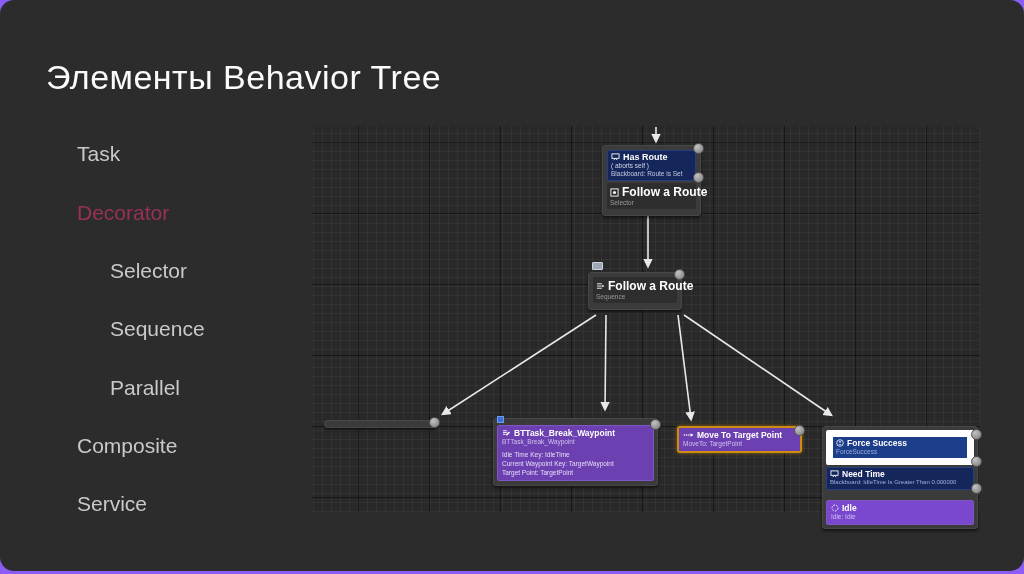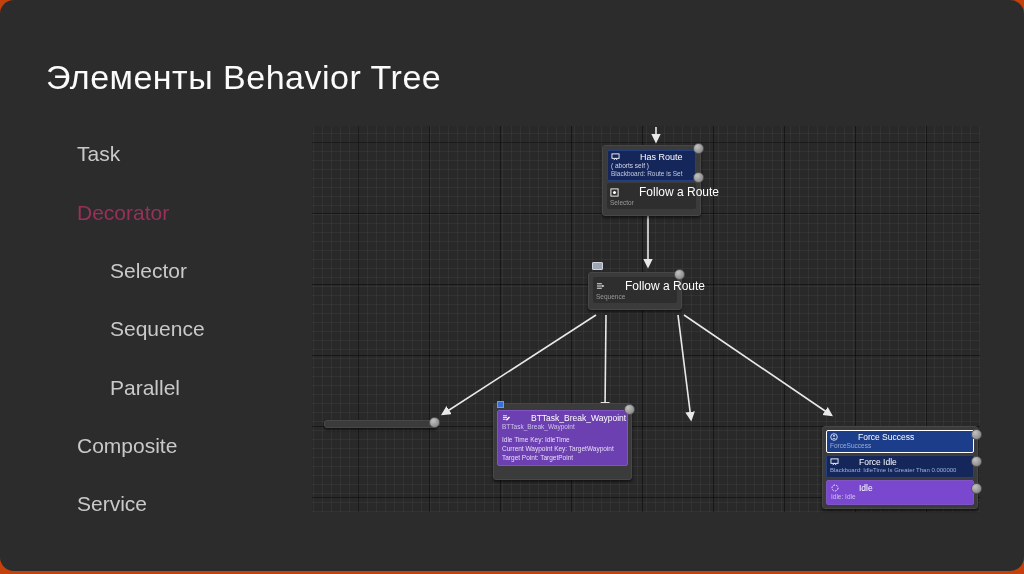--- a/index.html
+++ b/index.html
@@ -1,16 +1,16 @@
 <!DOCTYPE html>
 <html><head>
 <meta charset="utf-8">
 <style>
   html,body{margin:0;padding:0;background:#ffffff;}
-  .stage{position:relative;width:1024px;height:574px;background:#c2410c;overflow:hidden;
+  .stage{position:relative;width:1024px;height:574px;background:#8b5cf6;overflow:hidden;
          font-family:"Liberation Sans", sans-serif;}
   .slide{position:absolute;left:0;top:0;width:1024px;height:571px;background:#2c2c2c;border-radius:14px;}
 
   
   .title{position:absolute;left:46px;top:58px;margin:0;font-size:34px;font-weight:400;color:#fbfbfb;letter-spacing:.5px;}
   .li{position:absolute;font-size:21px;color:#c9c9c9;white-space:nowrap;}
   .lv0{left:60px;margin-left:17px;} .lv1{left:110px;}
   .accent{color:#993058;}
 
   
@@ -21,29 +21,29 @@
       linear-gradient(to right, rgba(255,255,255,.045) 1px, transparent 1px),
       linear-gradient(to bottom, rgba(255,255,255,.045) 1px, transparent 1px);
     background-size:71px 71px,71px 71px,9px 9px,9px 9px;
     background-position:46px 16px,46px 16px,1px 7px,1px 7px;}
   .wires{position:absolute;left:0;top:0;pointer-events:none;}
 
   
   .node{position:absolute;box-sizing:border-box;background:#3b3b3b;border:1px solid #474747;
         border-radius:3px;box-shadow:0 2px 3px rgba(0,0,0,.55);}
   .pad{padding:4px 4px 6px;}
-  .trow{display:flex;align-items:center;gap:20px;font-weight:normal;color:#ffffff;font-size:9px;white-space:nowrap;}
+  .trow{display:flex;align-items:center;gap:3px;font-weight:bold;color:#ffffff;font-size:9px;white-space:nowrap;}
   .trow.big{font-size:12px;}
   .trow.med{font-size:8.5px;}
   .sub{font-size:6.5px;line-height:1.25;white-space:nowrap;overflow:hidden;}
   .sub.gray{color:#9a9a9a;}
   .sub.blue{color:#9db0dc;}
   .sub.purp{color:#cfc2ec;}
   .dec{background:#15265b;border:1px solid #26407f;border-radius:2px;padding:1px 3px 2px;}
-  .svc{background:#1c3d8a;border:1px solid #ffffff;border-radius:2px;padding:1px 3px 2px;}
+  .svc{background:#1c3d8a;border:7px solid #ffffff;border-radius:2px;padding:1px 3px 2px;}
   .pbody{background:#6c40b0;border:1px solid #7e55c2;border-radius:2px;padding:2px 4px 3px;}
   .pbody.bright{background:#7a48cf;}
   .grayband{background:#2e2e2e;border-radius:2px;padding:2px 3px 2px;margin-top:2px;}
   .details{margin-top:4px;font-size:6.5px;color:#e6dcf8;line-height:1.4;}
   .badge{position:absolute;width:9px;height:9px;border-radius:50%;
          background:radial-gradient(circle at 35% 30%, #c2c2c2, #7a7a7a);border:1px solid #555;}
   .nicon{display:inline-flex;flex:none;}
   .note{position:absolute;width:9px;height:6px;background:#9fa6b4;border-radius:1px;border:1px solid #cfd4df;}
   .flag{position:absolute;width:5px;height:5px;background:#3a6fd8;border:1px solid #6b9aee;}
 </style>
@@ -128,21 +128,21 @@
             </div>
           <div class="sub gray">Sequence</div>
         </div>
         <span class="badge" style="top:-4px;right:-4px"></span>
       </div>
 
       <div class="node" style="left:12px;top:294px;width:113px;padding:3px 3px 3px;">
         <span class="badge" style="top:-4px;right:-4px"></span>
       </div>
 
-      <div class="node" style="left:181px;top:277px;width:139px;padding:6px 3px 13px;">
+      <div class="node" style="left:181px;top:292px;width:165px;padding:6px 3px 4px;">
         <span class="flag" style="left:3px;top:-3px"></span>
         <div class="pbody">
           <div class="trow med">
               <span class="nicon">
                 <svg width="9" height="8" viewBox="0 0 10 9">
                   <path d="M1 2h4.5M1 4h4.5M1 6h3" stroke="#fff" stroke-width="1" fill="none"></path>
                   <path d="M5.5 7.5 L9 4 L7.8 2.8 L4.3 6.3 Z" fill="#fff"></path>
                 </svg>
               </span>
               <span>BTTask_Break_Waypoint</span>
@@ -150,20 +150,37 @@
           <div class="sub purp">BTTask_Break_Waypoint</div>
           <div class="details">
             <div>Idle Time Key: IdleTime</div>
             <div>Current Waypoint Key: TargetWaypoint</div>
             <div>Target Point: TargetPoint</div>
           </div>
         </div>
         <span class="badge" style="top:0px;right:-4px"></span>
       </div>
 
+      <div class="node" style="left:365px;top:300px;width:125px;padding:0;border:2px solid #cf8c12;box-shadow:0 0 4px rgba(207,140,18,.6);">
+        <div class="pbody" style="border:none;border-radius:1px;">
+          <div class="trow med">
+              <span class="nicon">
+                <svg width="11" height="6" viewBox="0 0 12 6">
+                  <circle cx="1.5" cy="3" r=".9" fill="#fff"></circle>
+                  <circle cx="4" cy="3" r=".9" fill="#fff"></circle>
+                  <circle cx="6.5" cy="3" r=".9" fill="#fff"></circle>
+                  <path d="M8.2 1 L11.5 3 L8.2 5 Z" fill="#fff"></path>
+                </svg>
+              </span>
+              <span>Move To Target Point</span>
+            </div>
+          <div class="sub purp">MoveTo: TargetPoint</div>
+        </div>
+        <span class="badge" style="top:-3px;right:-5px"></span>
+      </div>
 
       <div class="node" style="left:510px;top:300px;width:156px;padding:3px 3px 3px;">
         <div class="svc">
           <div class="trow med">
               <span class="nicon">
                 <svg width="8" height="8" viewBox="0 0 9 9">
                   <circle cx="4.5" cy="4.5" r="3.7" fill="none" stroke="#fff" stroke-width=".9"></circle>
                   <circle cx="4.5" cy="3.2" r="1" fill="#fff"></circle>
                   <path d="M2.7 6.6c.5-1.4 3.1-1.4 3.6 0z" fill="#fff"></path>
                 </svg>
@@ -173,25 +190,25 @@
           <div class="sub blue">ForceSuccess</div>
         </div>
         <div class="dec" style="margin-top:2px">
           <div class="trow med">
               <span class="nicon">
                 <svg width="9" height="8" viewBox="0 0 10 9">
                   <rect x="1" y="1" width="8" height="5" fill="none" stroke="#fff" stroke-width="1"></rect>
                   <path d="M3 8 L5 6 L7 8" fill="none" stroke="#fff" stroke-width="1"></path>
                 </svg>
               </span>
-              <span>Force Idle</span>
+              <span>Need Time</span>
             </div>
           <div class="sub blue" style="font-size:6px">Blackboard: IdleTime Is Greater Than 0.000000</div>
         </div>
-        <div class="pbody bright" style="margin-top:2px">
+        <div class="pbody bright" style="margin-top:10px">
           <div class="trow med">
               <span class="nicon">
                 <svg width="8" height="8" viewBox="0 0 9 9">
                   <circle cx="4.5" cy="4.5" r="3.4" fill="none" stroke="#fff" stroke-width="1" stroke-dasharray="2 1.4"></circle>
                 </svg>
               </span>
               <span>Idle</span>
             </div>
           <div class="sub purp">Idle: Idle</div>
         </div>

